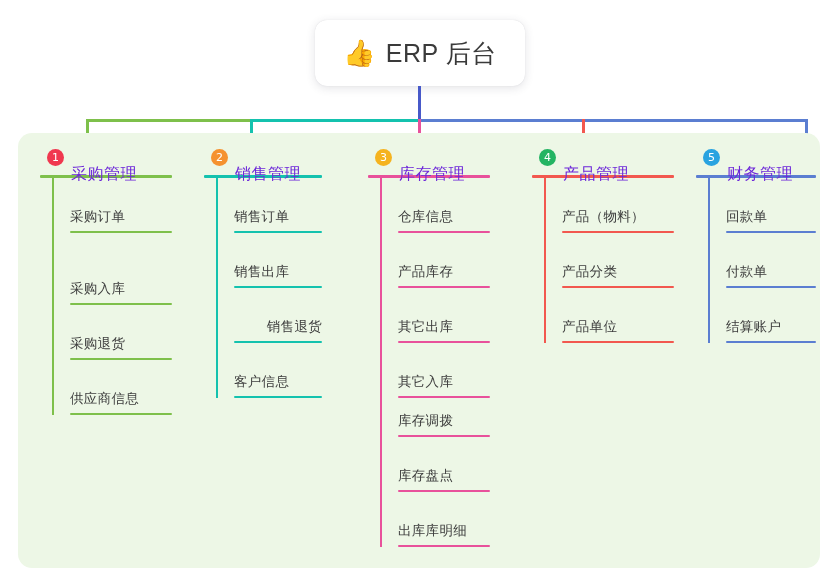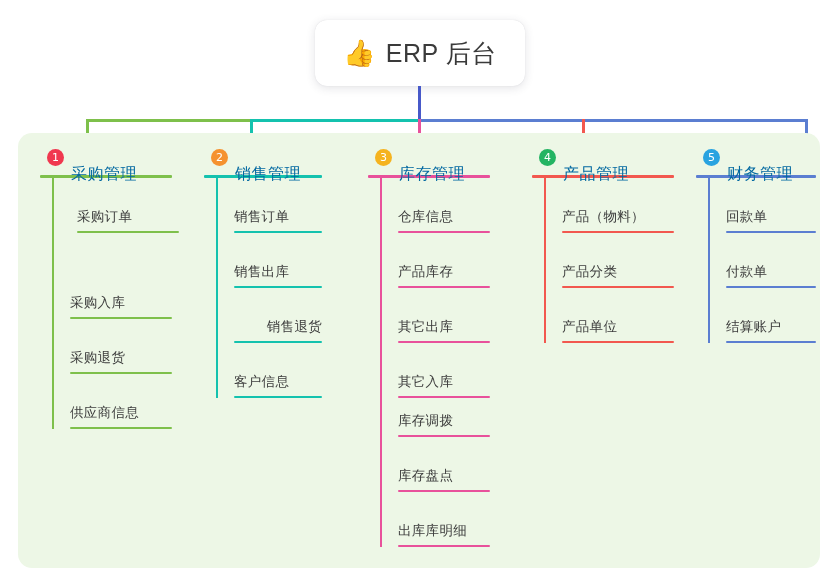--- a/index.html
+++ b/index.html
@@ -86,21 +86,21 @@
     border-radius: 50%;
     color: #ffffff;
     font-size: 11px;
     line-height: 17px;
     text-align: center;
     font-family: "DejaVu Sans", sans-serif;
     flex: none;
   }
   .col-title {
     font-size: 16px;
-    color: #0369a1;
+    color: #6d28d9;
     white-space: nowrap;
     letter-spacing: 0.5px;
     margin-top: 35px;
   }
   .col-underline {
     height: 3px;
     border-radius: 1px;
     margin-top: 6px;
   }
 
@@ -161,25 +161,25 @@
 
   <div id="columns-layer">
       <div class="column" style="left: 40px; width: 150px;">
         <div class="col-head">
           <span class="badge" style="background: rgb(240, 56, 79);">1</span>
           <span class="col-title">采购管理</span>
         </div>
         <div class="col-underline" style="background: rgb(126, 192, 75); width: 132px;"></div>
         <div class="leaf-wrap">
           <div class="spine" style="background: rgb(126, 192, 75);"></div>
-          <div class="leaf" style="height: 55px; width: 120px; margin-left: 7px;">
+          <div class="leaf" style="height: 55px; width: 120px;">
             <div class="leaf-label">采购订单</div>
             <div class="leaf-underline" style="background: rgb(126, 192, 75);"></div>
           </div>
-          <div class="leaf" style="height: 72px; width: 120px; margin-top: 14px;">
+          <div class="leaf" style="height: 72px; width: 120px;">
             <div class="leaf-label">采购入库</div>
             <div class="leaf-underline" style="background: rgb(126, 192, 75);"></div>
           </div>
           <div class="leaf" style="height: 55px; width: 120px;">
             <div class="leaf-label">采购退货</div>
             <div class="leaf-underline" style="background: rgb(126, 192, 75);"></div>
           </div>
           <div class="leaf" style="height: 55px; width: 120px;">
             <div class="leaf-label">供应商信息</div>
             <div class="leaf-underline" style="background: rgb(126, 192, 75);"></div>

